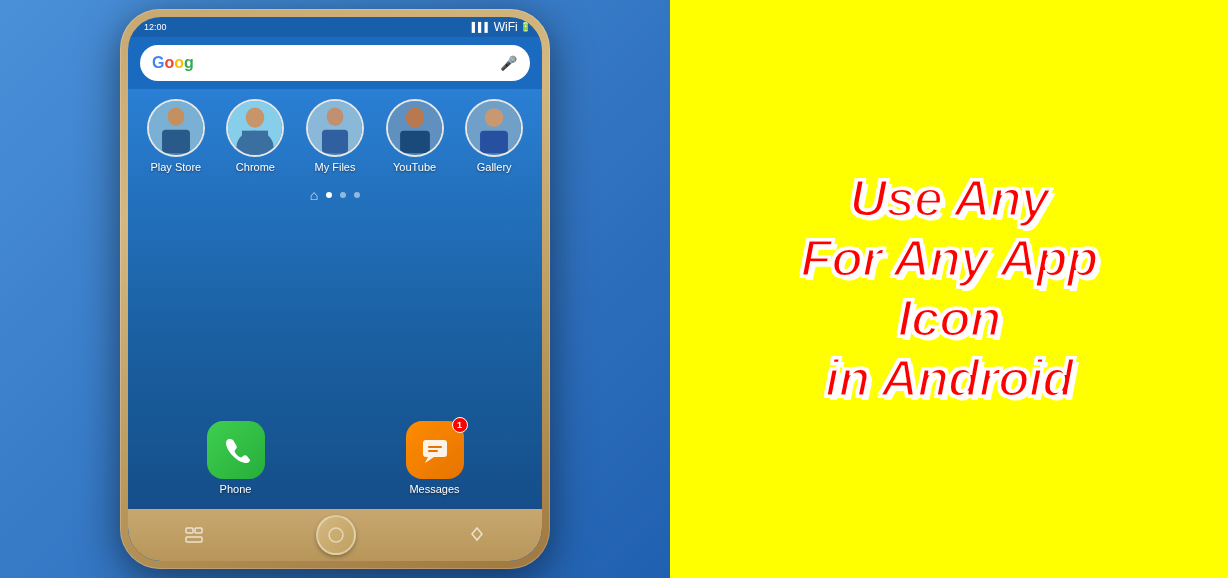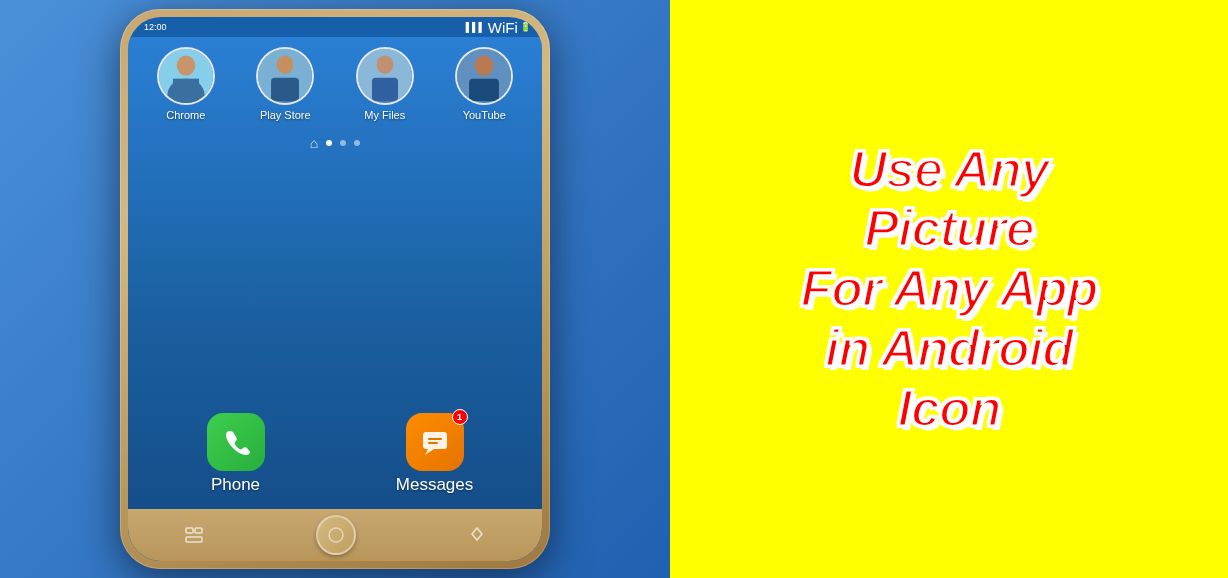--- a/index.html
+++ b/index.html
@@ -207,21 +207,21 @@
       border-radius: 50%;
       display: flex;
       align-items: center;
       justify-content: center;
       font-weight: bold;
       border: 1px solid white;
     }
 
     .dock-label {
       color: white;
-      font-size: 17px;
+      font-size: 11px;
       text-align: center;
       text-shadow: 0 1px 2px rgba(0,0,0,0.5);
     }
 
     
     .nav-bar {
       background: linear-gradient(to bottom, #c8a870, #b8965a);
       height: 52px;
       display: flex;
       align-items: center;
@@ -277,61 +277,67 @@
 <body>
 
 <div class="left-panel">
   <div class="phone-mockup">
     <div class="phone-inner">
 
       <div class="status-bar">
         <span style="color:white;font-size:9px;margin-right:auto;padding-left:6px;">12:00</span>
         <div class="status-icons">
           <span style="color:white;font-size:9px;">▌▌▌</span>
-          <span style="color:white;font-size:15px;">WiFi</span>
+          <span style="color:white;font-size:12px;">WiFi</span>
           <span style="color:white;font-size:9px;">🔋</span>
         </div>
       </div>
 
+      <div class="search-bar">
+        <div class="google-g">
+          <span>G</span><span>o</span><span>o</span><span>g</span>
+        </div>
+        <div class="search-mic">🎤</div>
+      </div>
 
       <div class="home-screen">
 
         <div class="app-row">
+
+          <div class="app-item">
+            <div class="app-icon-round">
+              <div class="person-photo">
+                <svg width="58" height="58" viewBox="0 0 58 58">
+                  <rect width="58" height="58" fill="#7ab0d4"></rect>
+                  <ellipse cx="29" cy="19" rx="9" ry="10" fill="#c49060"></ellipse>
+                  <rect x="14" y="33" width="30" height="25" fill="#2a5a8a" rx="4"></rect>
+                </svg>
+              </div>
+            </div>
+            <span class="app-label">Play Store</span>
+          </div>
 
           <div class="app-item">
             <div class="app-icon-round">
               <div class="person-photo">
                 <svg width="58" height="58" viewBox="0 0 58 58">
                   <rect width="58" height="58" fill="#87CEEB"></rect>
                   <ellipse cx="29" cy="20" rx="10" ry="11" fill="#c8956a"></ellipse>
                   <ellipse cx="29" cy="52" rx="20" ry="18" fill="#3a6fa0"></ellipse>
                   <rect x="15" y="34" width="28" height="24" fill="#3a6fa0"></rect>
                 </svg>
               </div>
             </div>
             <span class="app-label">Chrome</span>
           </div>
 
           <div class="app-item">
             <div class="app-icon-round">
               <div class="person-photo">
                 <svg width="58" height="58" viewBox="0 0 58 58">
-                  <rect width="58" height="58" fill="#7ab0d4"></rect>
-                  <ellipse cx="29" cy="19" rx="9" ry="10" fill="#c49060"></ellipse>
-                  <rect x="14" y="33" width="30" height="25" fill="#2a5a8a" rx="4"></rect>
-                </svg>
-              </div>
-            </div>
-            <span class="app-label">Play Store</span>
-          </div>
-
-          <div class="app-item">
-            <div class="app-icon-round">
-              <div class="person-photo">
-                <svg width="58" height="58" viewBox="0 0 58 58">
                   <rect width="58" height="58" fill="#8ab8d8"></rect>
                   <ellipse cx="29" cy="19" rx="9" ry="10" fill="#c09070"></ellipse>
                   <rect x="15" y="33" width="28" height="25" fill="#3060a0" rx="4"></rect>
                 </svg>
               </div>
             </div>
             <span class="app-label">My Files</span>
           </div>
 
           <div class="app-item">
@@ -340,20 +346,32 @@
                 <svg width="58" height="58" viewBox="0 0 58 58">
                   <rect width="58" height="58" fill="#6090c0"></rect>
                   <ellipse cx="29" cy="20" rx="10" ry="11" fill="#b87850"></ellipse>
                   <rect x="13" y="34" width="32" height="24" fill="#1a4a7a" rx="4"></rect>
                 </svg>
               </div>
             </div>
             <span class="app-label">YouTube</span>
           </div>
 
+          <div class="app-item">
+            <div class="app-icon-round">
+              <div class="person-photo">
+                <svg width="58" height="58" viewBox="0 0 58 58">
+                  <rect width="58" height="58" fill="#70a0c8"></rect>
+                  <ellipse cx="29" cy="20" rx="10" ry="10" fill="#c89870"></ellipse>
+                  <rect x="14" y="34" width="30" height="24" fill="#2850a0" rx="4"></rect>
+                </svg>
+              </div>
+            </div>
+            <span class="app-label">Gallery</span>
+          </div>
 
         </div>
 
         <div class="page-indicators">
           <span class="page-home-icon">⌂</span>
           <div class="page-dot active"></div>
           <div class="page-dot"></div>
           <div class="page-dot"></div>
         </div>
 
@@ -409,18 +427,17 @@
         </div>
       </div>
 
     </div>
   </div>
 </div>
 
 <div class="right-panel">
   <div class="title-text">
     <h1>Use Any</h1>
-    <h1>Picture</h1>
     <h1>For Any App</h1>
+    <h1>Icon</h1>
     <h1>in Android</h1>
-    <h1>Icon</h1>
   </div>
 </div>
 
 </body></html>

